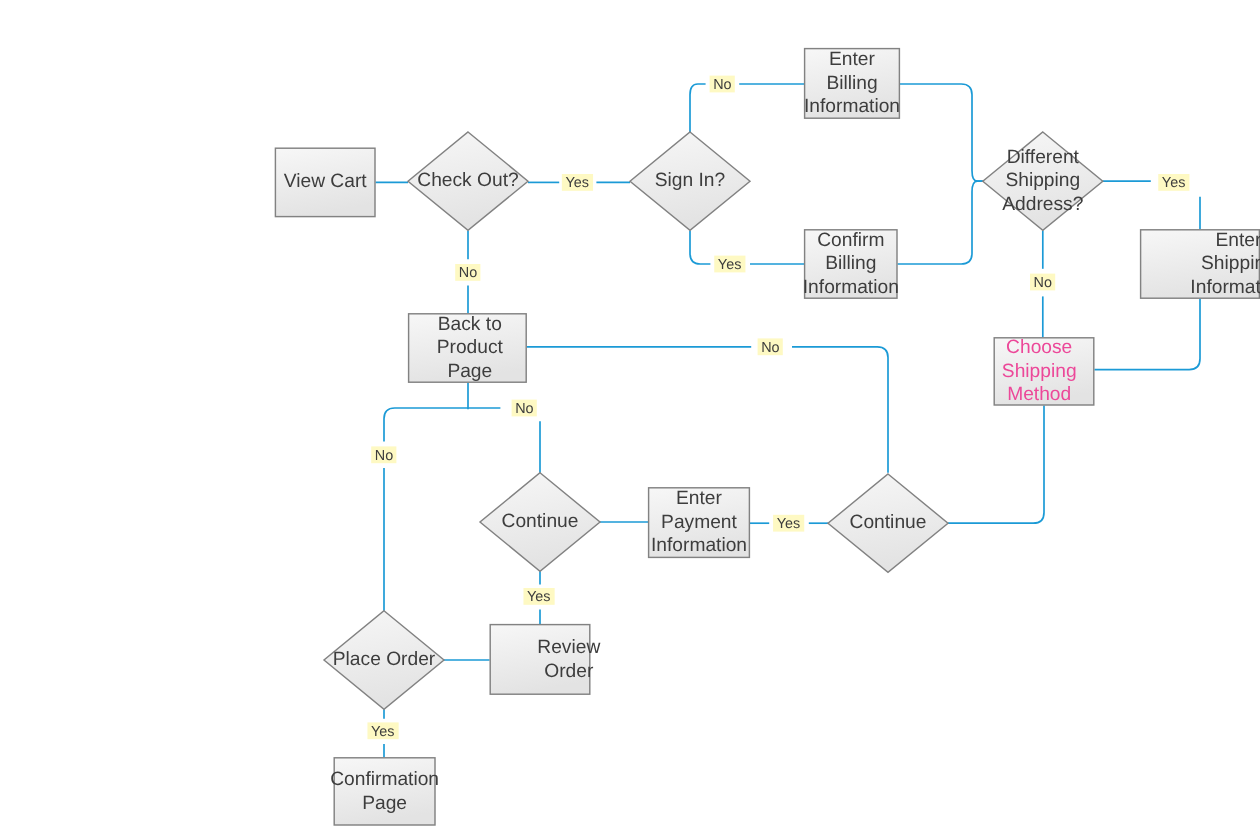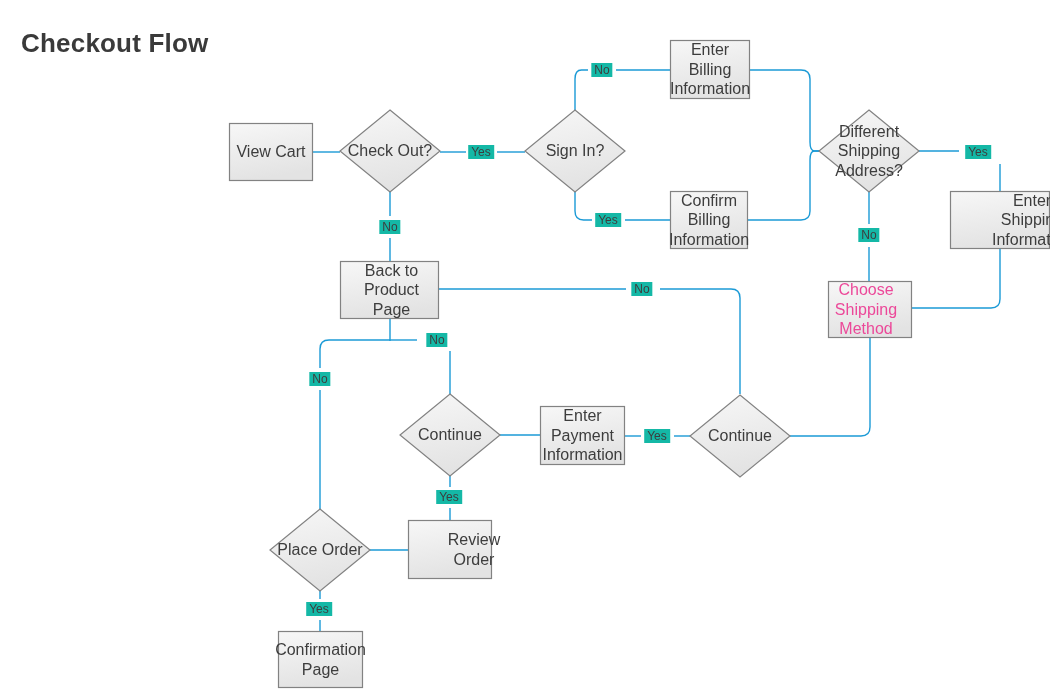--- a/index.html
+++ b/index.html
@@ -2,28 +2,27 @@
 <html><head>
 <meta charset="utf-8">
 <style>
   html,body{margin:0;padding:0;background:#ffffff;}
   body{font-family:"Liberation Sans", sans-serif;}
   .canvas{position:relative;width:1050px;height:690px;background:#ffffff;overflow:hidden;}
   .page-title{position:absolute;left:21px;top:11px;font-size:26px;font-weight:bold;color:#3a3a3a;letter-spacing:.2px;}
   #flow-svg{position:absolute;left:0;top:0;}
   .node-label{position:absolute;display:flex;align-items:center;justify-content:center;
     text-align:center;white-space:pre-line;font-size:16px;line-height:1.22;color:#3d3d3d;}
-  .edge-label{position:absolute;transform:translate(-50%,-50%);background:#14b8a6;
+  .edge-label{position:absolute;transform:translate(-50%,-50%);background:#fef9c3;
     padding:0 3px;font-size:12px;color:#3d3d3d;}
 </style>
 </head>
 <body>
 
 <div class="canvas" style="background: rgb(255, 255, 255);">
-  <h1 class="page-title" style="color: rgb(58, 58, 58);">Checkout Flow</h1>
   <svg id="flow-svg" width="1050" height="690" viewBox="0 0 1050 690" xmlns="http://www.w3.org/2000/svg">
       <defs>
         <linearGradient id="nodeGrad" x1="0" y1="0" x2="0.25" y2="1">
           <stop offset="0" stop-color="#f7f7f7"></stop>
           <stop offset="1" stop-color="#e3e3e3"></stop>
         </linearGradient>
       </defs>
       <path d="M313,152 L340,152" fill="none" stroke="#1b9ad6" stroke-width="1.4" stroke-linejoin="round"></path>
       <path d="M440,152 L466,152" fill="none" stroke="#1b9ad6" stroke-width="1.4" stroke-linejoin="round"></path>
       <path d="M497,152 L525,152" fill="none" stroke="#1b9ad6" stroke-width="1.4" stroke-linejoin="round"></path>

